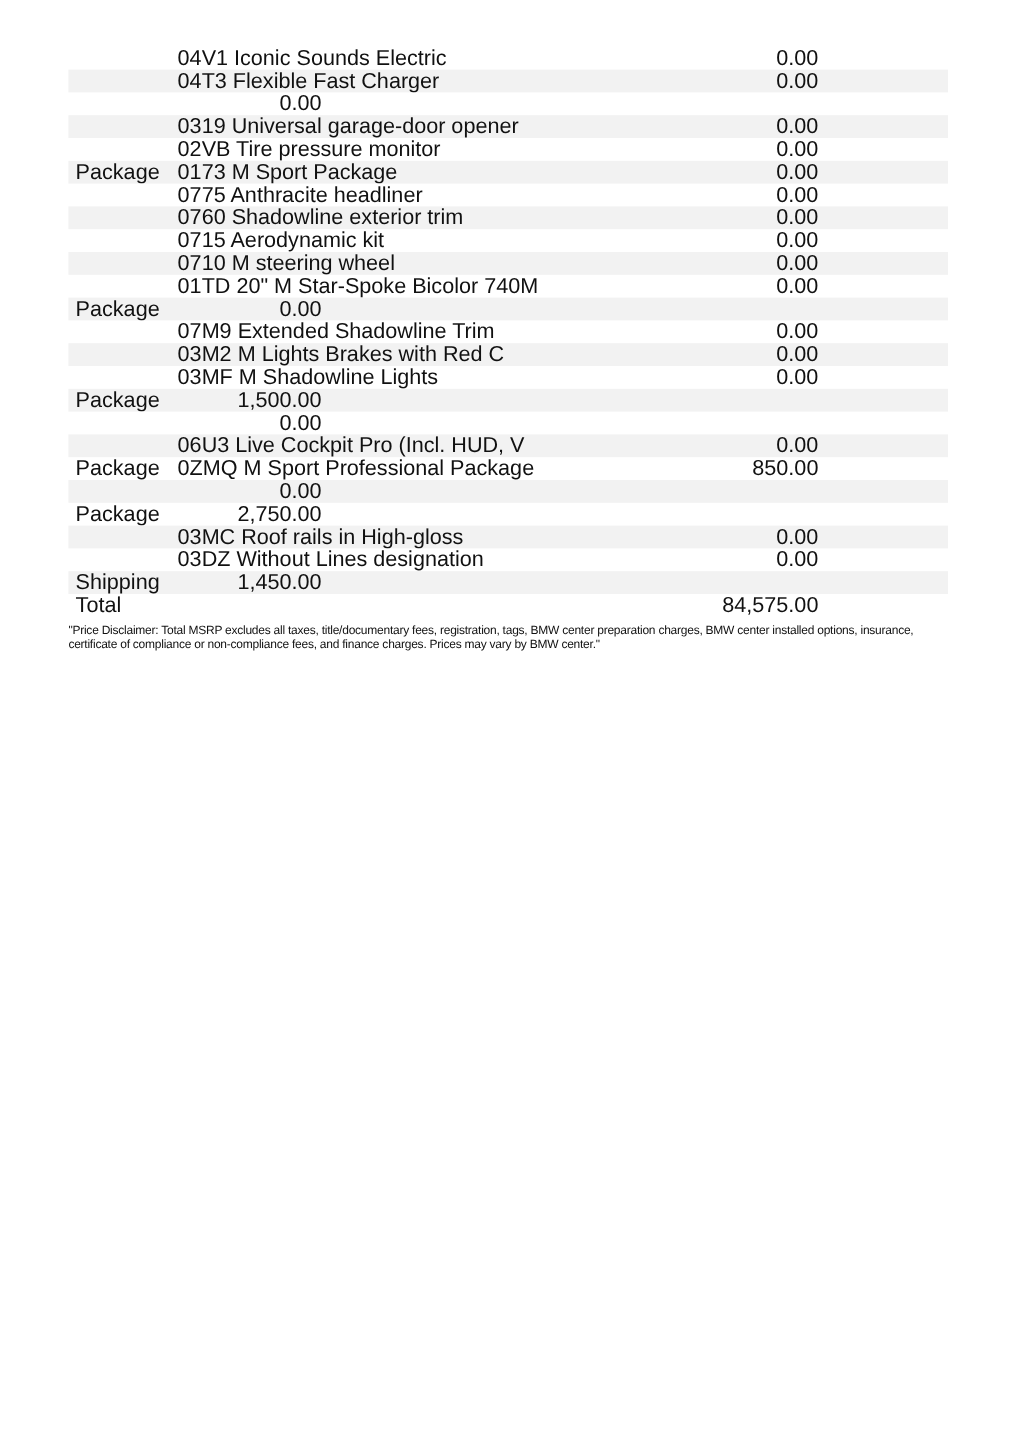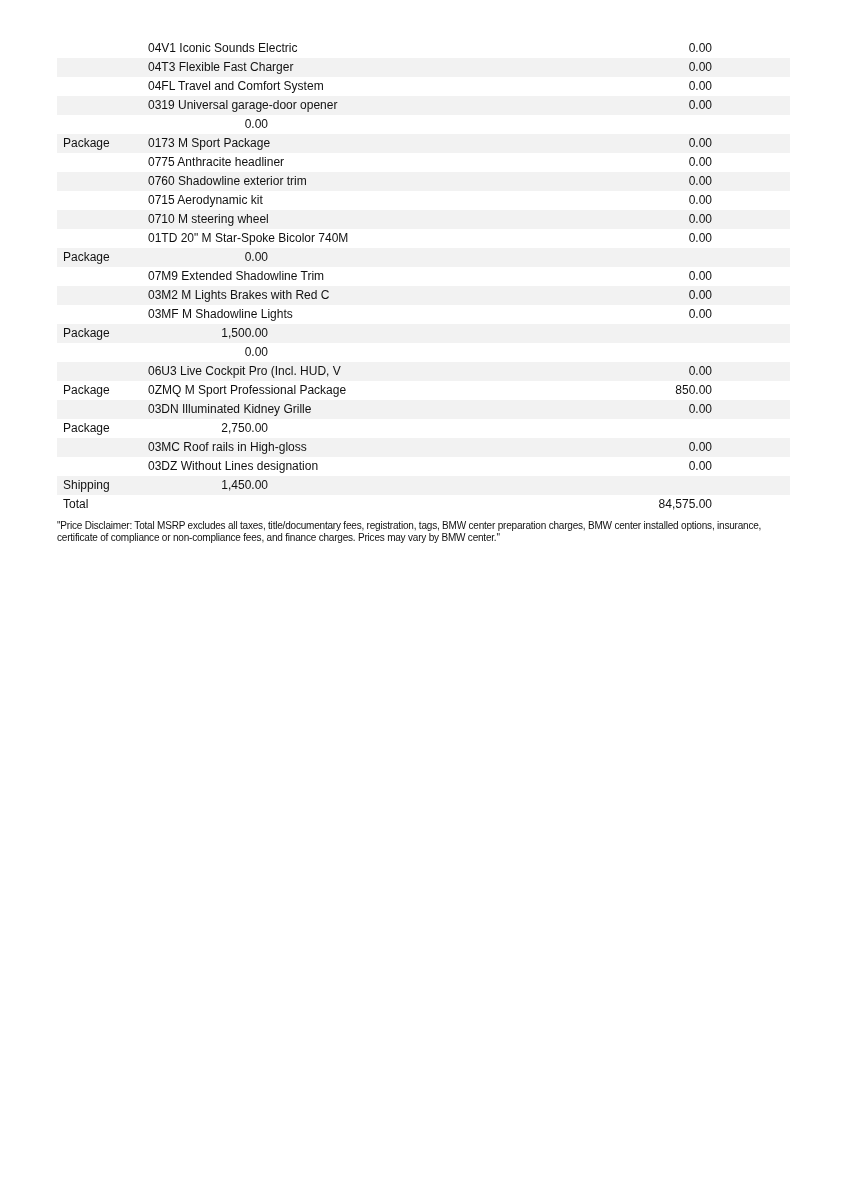--- a/index.html
+++ b/index.html
@@ -15,38 +15,38 @@
   .options-table {
     position: absolute;
     left: 57px;
     top: 39px;
     width: 733px;
   }
   .row {
     display: flex;
     align-items: flex-end;
     height: 19px;
-    font-size: 12px;
+    font-size: 18px;
     line-height: 19px;
     white-space: nowrap;
   }
   .row:nth-child(even) { background: #f2f2f2; }
   .cell { overflow: hidden; }
   .cell-category {
     width: 91px;
     padding-left: 6px;
     box-sizing: border-box;
     flex: 0 0 auto;
   }
   .cell-item { flex: 1 1 auto; }
   .cell-price {
     flex: 0 0 auto;
     width: 120px;
     text-align: right;
-    margin-right: 78px;
+    margin-right: 108px;
   }
   .disclaimer {
     position: absolute;
     left: 57px;
     top: 520px;
     width: 726px;
     font-size: 10px;
     line-height: 12px;
     letter-spacing: -0.2px;
     color: #111111;
@@ -62,30 +62,30 @@
     <div class="cell cell-item">04V1 Iconic Sounds Electric</div>
     <div class="cell cell-price">0.00</div>
   </div>
       <div class="row">
     <div class="cell cell-category"></div>
     <div class="cell cell-item">04T3 Flexible Fast Charger</div>
     <div class="cell cell-price">0.00</div>
   </div>
       <div class="row">
     <div class="cell cell-category"></div>
-    <div class="cell cell-item">04FL Travel and Comfort System</div>
     <div class="cell cell-price">0.00</div>
   </div>
       <div class="row">
     <div class="cell cell-category"></div>
     <div class="cell cell-item">0319 Universal garage-door opener</div>
     <div class="cell cell-price">0.00</div>
   </div>
       <div class="row">
     <div class="cell cell-category"></div>
+    <div class="cell cell-item">02VB Tire pressure monitor</div>
     <div class="cell cell-price">0.00</div>
   </div>
       <div class="row">
     <div class="cell cell-category">Package</div>
     <div class="cell cell-item">0173 M Sport Package</div>
     <div class="cell cell-price">0.00</div>
   </div>
       <div class="row">
     <div class="cell cell-category"></div>
     <div class="cell cell-item">0775 Anthracite headliner</div>
@@ -143,21 +143,20 @@
     <div class="cell cell-item">06U3 Live Cockpit Pro (Incl. HUD, V</div>
     <div class="cell cell-price">0.00</div>
   </div>
       <div class="row">
     <div class="cell cell-category">Package</div>
     <div class="cell cell-item">0ZMQ M Sport Professional Package</div>
     <div class="cell cell-price">850.00</div>
   </div>
       <div class="row">
     <div class="cell cell-category"></div>
-    <div class="cell cell-item">03DN Illuminated Kidney Grille</div>
     <div class="cell cell-price">0.00</div>
   </div>
       <div class="row">
     <div class="cell cell-category">Package</div>
     <div class="cell cell-price">2,750.00</div>
   </div>
       <div class="row">
     <div class="cell cell-category"></div>
     <div class="cell cell-item">03MC Roof rails in High-gloss</div>
     <div class="cell cell-price">0.00</div>

